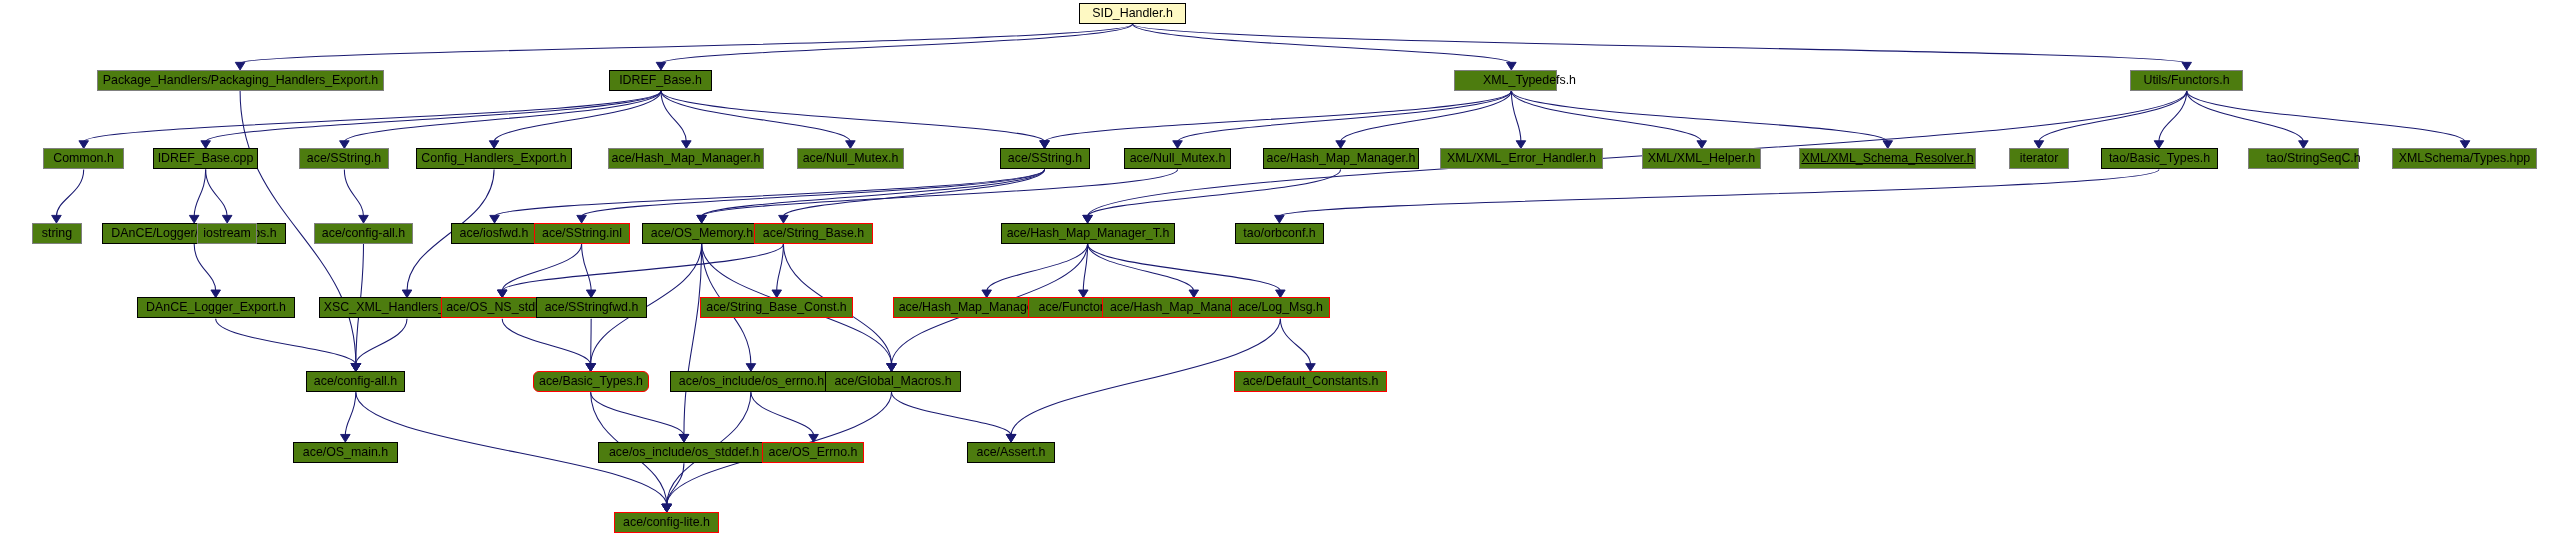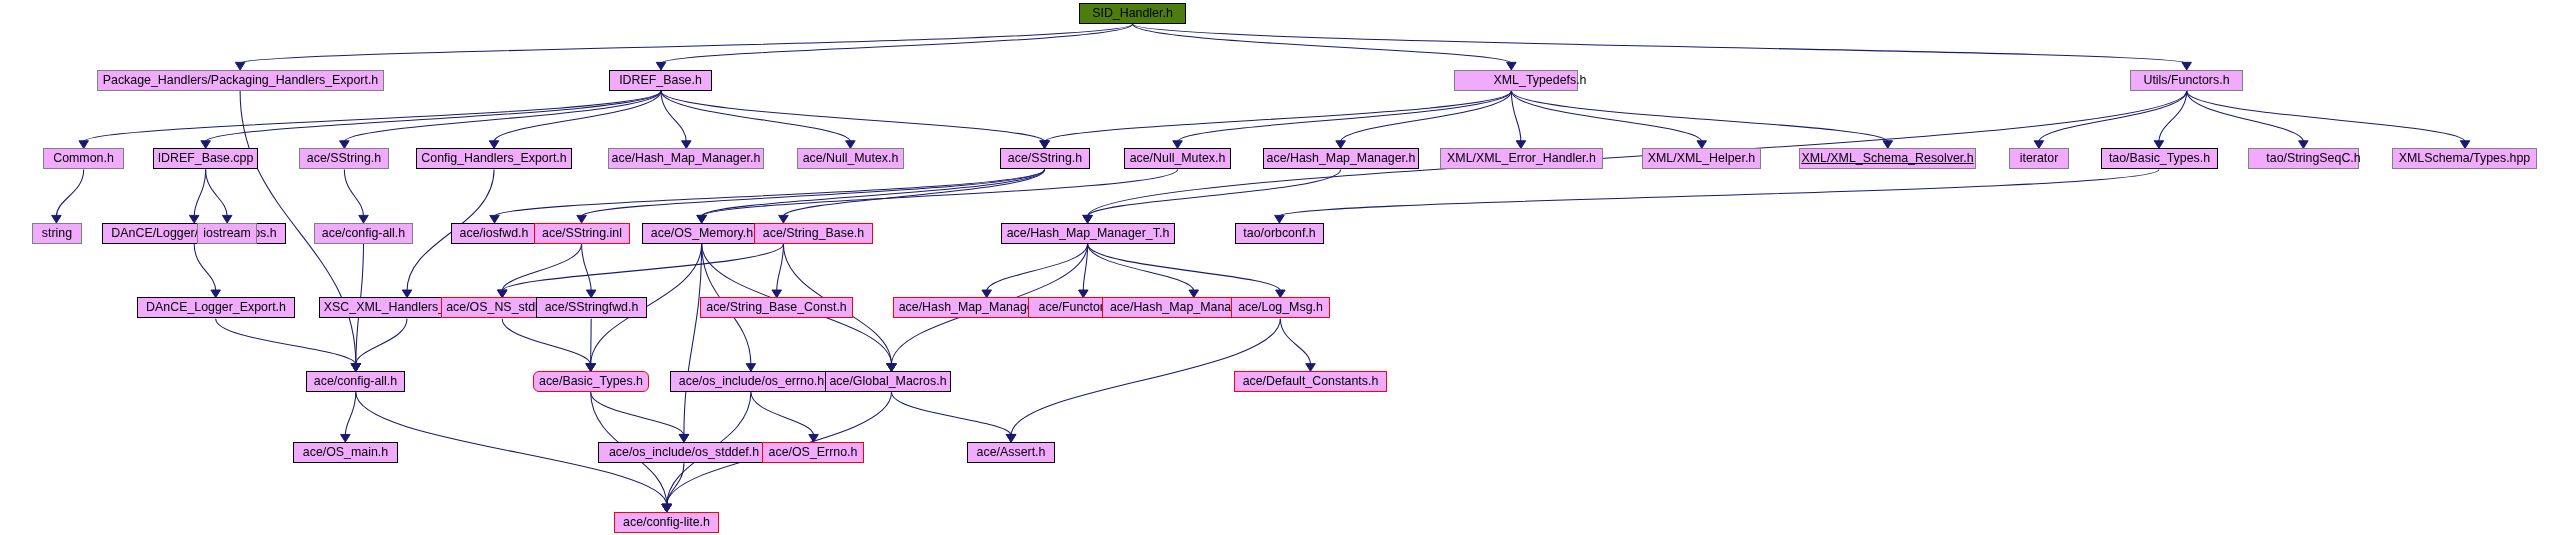--- a/index.html
+++ b/index.html
@@ -1,23 +1,23 @@
 <!DOCTYPE html>
 <html><head>
 <meta charset="utf-8">
 <style>
   html,body{margin:0;padding:0;background:#ffffff;}
   #canvas{position:relative;width:2576px;height:536px;background:#ffffff;
           font-family:"Liberation Sans","DejaVu Sans",sans-serif;overflow:hidden;}
   .node{position:absolute;box-sizing:border-box;display:flex;align-items:center;
-        justify-content:center;background:#f0abfc;border:1px solid #808080;
+        justify-content:center;background:#4d7c0f;border:1px solid #808080;
         color:#000000;font-size:12.4px;line-height:1;white-space:nowrap;height:21px;}
   .node.black{border:1px solid #000000;}
   .node.red{border:1px solid #ff0000;}
-  .node.root{background:#4d7c0f;border:1px solid #000000;}
+  .node.root{background:#fef9c3;border:1px solid #000000;}
   svg.edges{position:absolute;left:0;top:0;width:2576px;height:536px;
             pointer-events:none;}
   svg.edges path{fill:none;stroke:#191970;stroke-width:1.1;}
   svg.edges polygon{fill:#191970;stroke:#191970;stroke-width:1;}
 </style>
 </head>
 <body>
 
 <div id="canvas">
   <svg class="edges" viewBox="0 0 2693 560" id="edge-svg">
@@ -151,21 +151,21 @@
       <polygon points="1052,454 1062,454 1057,462"></polygon>
       <path d="M 932 410 C 932 466.25, 697 478.75, 697 528"></path>
       <polygon points="692,527 702,527 697,535"></polygon>
       <path d="M 715 484 C 715 506.95, 697 512.05, 697 528"></path>
       <polygon points="692,527 702,527 697,535"></polygon>
     </svg>
   <div id="node-layer">
       <div class="node root" style="left: 1079px; top: 2.9px; width: 107px;">SID_Handler.h</div>
       <div class="node " style="left: 97px; top: 70px; width: 287px;">Package_Handlers/Packaging_Handlers_Export.h</div>
       <div class="node black" style="left: 609px; top: 70px; width: 103px;">IDREF_Base.h</div>
-      <div class="node " style="left: 1454px; top: 70px; width: 124px; padding-left: 48px;">XML_Typedefs.h</div>
+      <div class="node " style="left: 1454px; top: 70px; width: 103px; padding-left: 48px;">XML_Typedefs.h</div>
       <div class="node " style="left: 2130px; top: 70px; width: 113px; text-align: right;">Utils/Functors.h</div>
       <div class="node " style="left: 43px; top: 148px; width: 81px;">Common.h</div>
       <div class="node black" style="left: 153px; top: 148px; width: 105px;">IDREF_Base.cpp</div>
       <div class="node " style="left: 299px; top: 148px; width: 90px;">ace/SString.h</div>
       <div class="node black" style="left: 416px; top: 148px; width: 156px;">Config_Handlers_Export.h</div>
       <div class="node " style="left: 608px; top: 148px; width: 156px;">ace/Hash_Map_Manager.h</div>
       <div class="node " style="left: 797px; top: 148px; width: 107px;">ace/Null_Mutex.h</div>
       <div class="node black" style="left: 1000px; top: 148px; width: 90px;">ace/SString.h</div>
       <div class="node black" style="left: 1124px; top: 148px; width: 107px;">ace/Null_Mutex.h</div>
       <div class="node black" style="left: 1263px; top: 148px; width: 156px;">ace/Hash_Map_Manager.h</div>
@@ -191,21 +191,21 @@
       <div class="node red" style="left: 441px; top: 297px; width: 122px;">ace/OS_NS_stdlib.h</div>
       <div class="node black" style="left: 536px; top: 297px; width: 111px;">ace/SStringfwd.h</div>
       <div class="node red" style="left: 700px; top: 297px; width: 153px;">ace/String_Base_Const.h</div>
       <div class="node red" style="left: 893px; top: 297px; width: 187px;">ace/Hash_Map_Manager_T.cpp</div>
       <div class="node red" style="left: 1028px; top: 297px; width: 110px;">ace/Functor_T.h</div>
       <div class="node red" style="left: 1102px; top: 297px; width: 184px;">ace/Hash_Map_Manager_T.inl</div>
       <div class="node red" style="left: 1231px; top: 297px; width: 99px;">ace/Log_Msg.h</div>
       <div class="node black" style="left: 306px; top: 371px; width: 99px;">ace/config-all.h</div>
       <div class="node red" style="left: 533px; top: 371px; width: 116px; border-radius: 6px;">ace/Basic_Types.h</div>
       <div class="node black" style="left: 670px; top: 371px; width: 163px;">ace/os_include/os_errno.h</div>
-      <div class="node black" style="left: 825px; top: 371px; width: 126px;">ace/Global_Macros.h</div>
+      <div class="node black" style="left: 825px; top: 371px; width: 136px;">ace/Global_Macros.h</div>
       <div class="node red" style="left: 1234px; top: 371px; width: 153px;">ace/Default_Constants.h</div>
       <div class="node black" style="left: 293px; top: 442px; width: 105px;">ace/OS_main.h</div>
       <div class="node black" style="left: 598px; top: 442px; width: 172px;">ace/os_include/os_stddef.h</div>
       <div class="node red" style="left: 762px; top: 442px; width: 102px; text-align: center;">ace/OS_Errno.h</div>
       <div class="node black" style="left: 967px; top: 442px; width: 88px;">ace/Assert.h</div>
       <div class="node red" style="left: 614px; top: 512px; width: 105px;">ace/config-lite.h</div>
     </div>
 </div>
 
 

